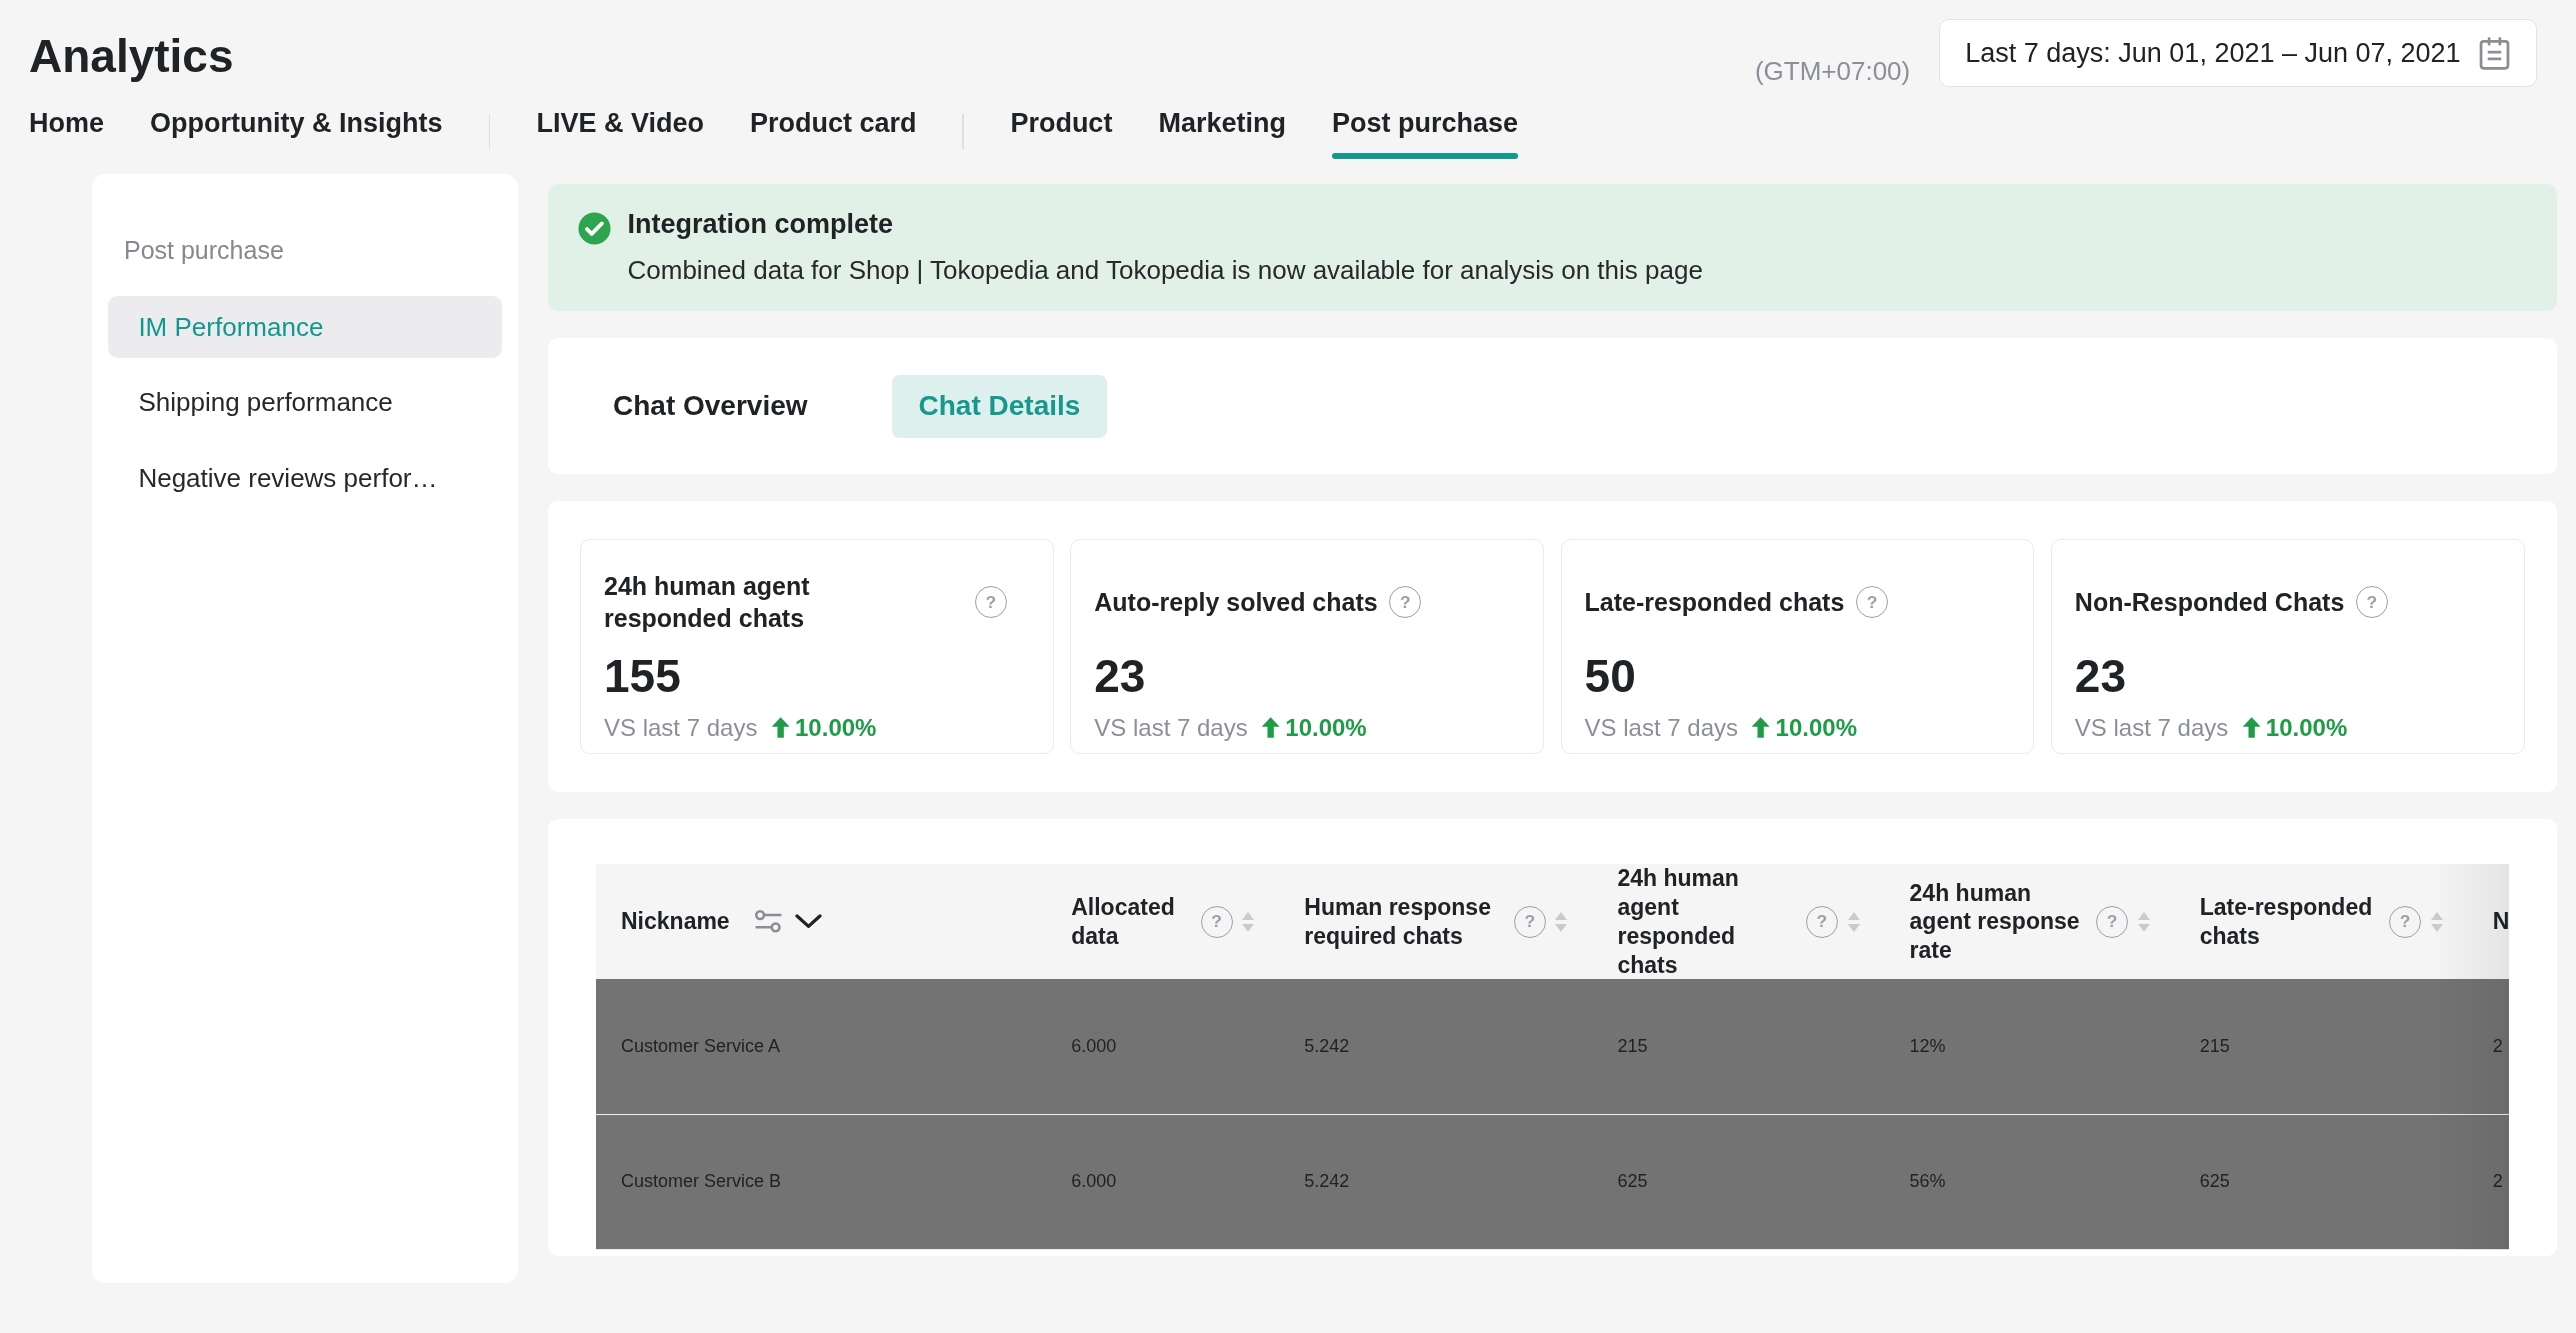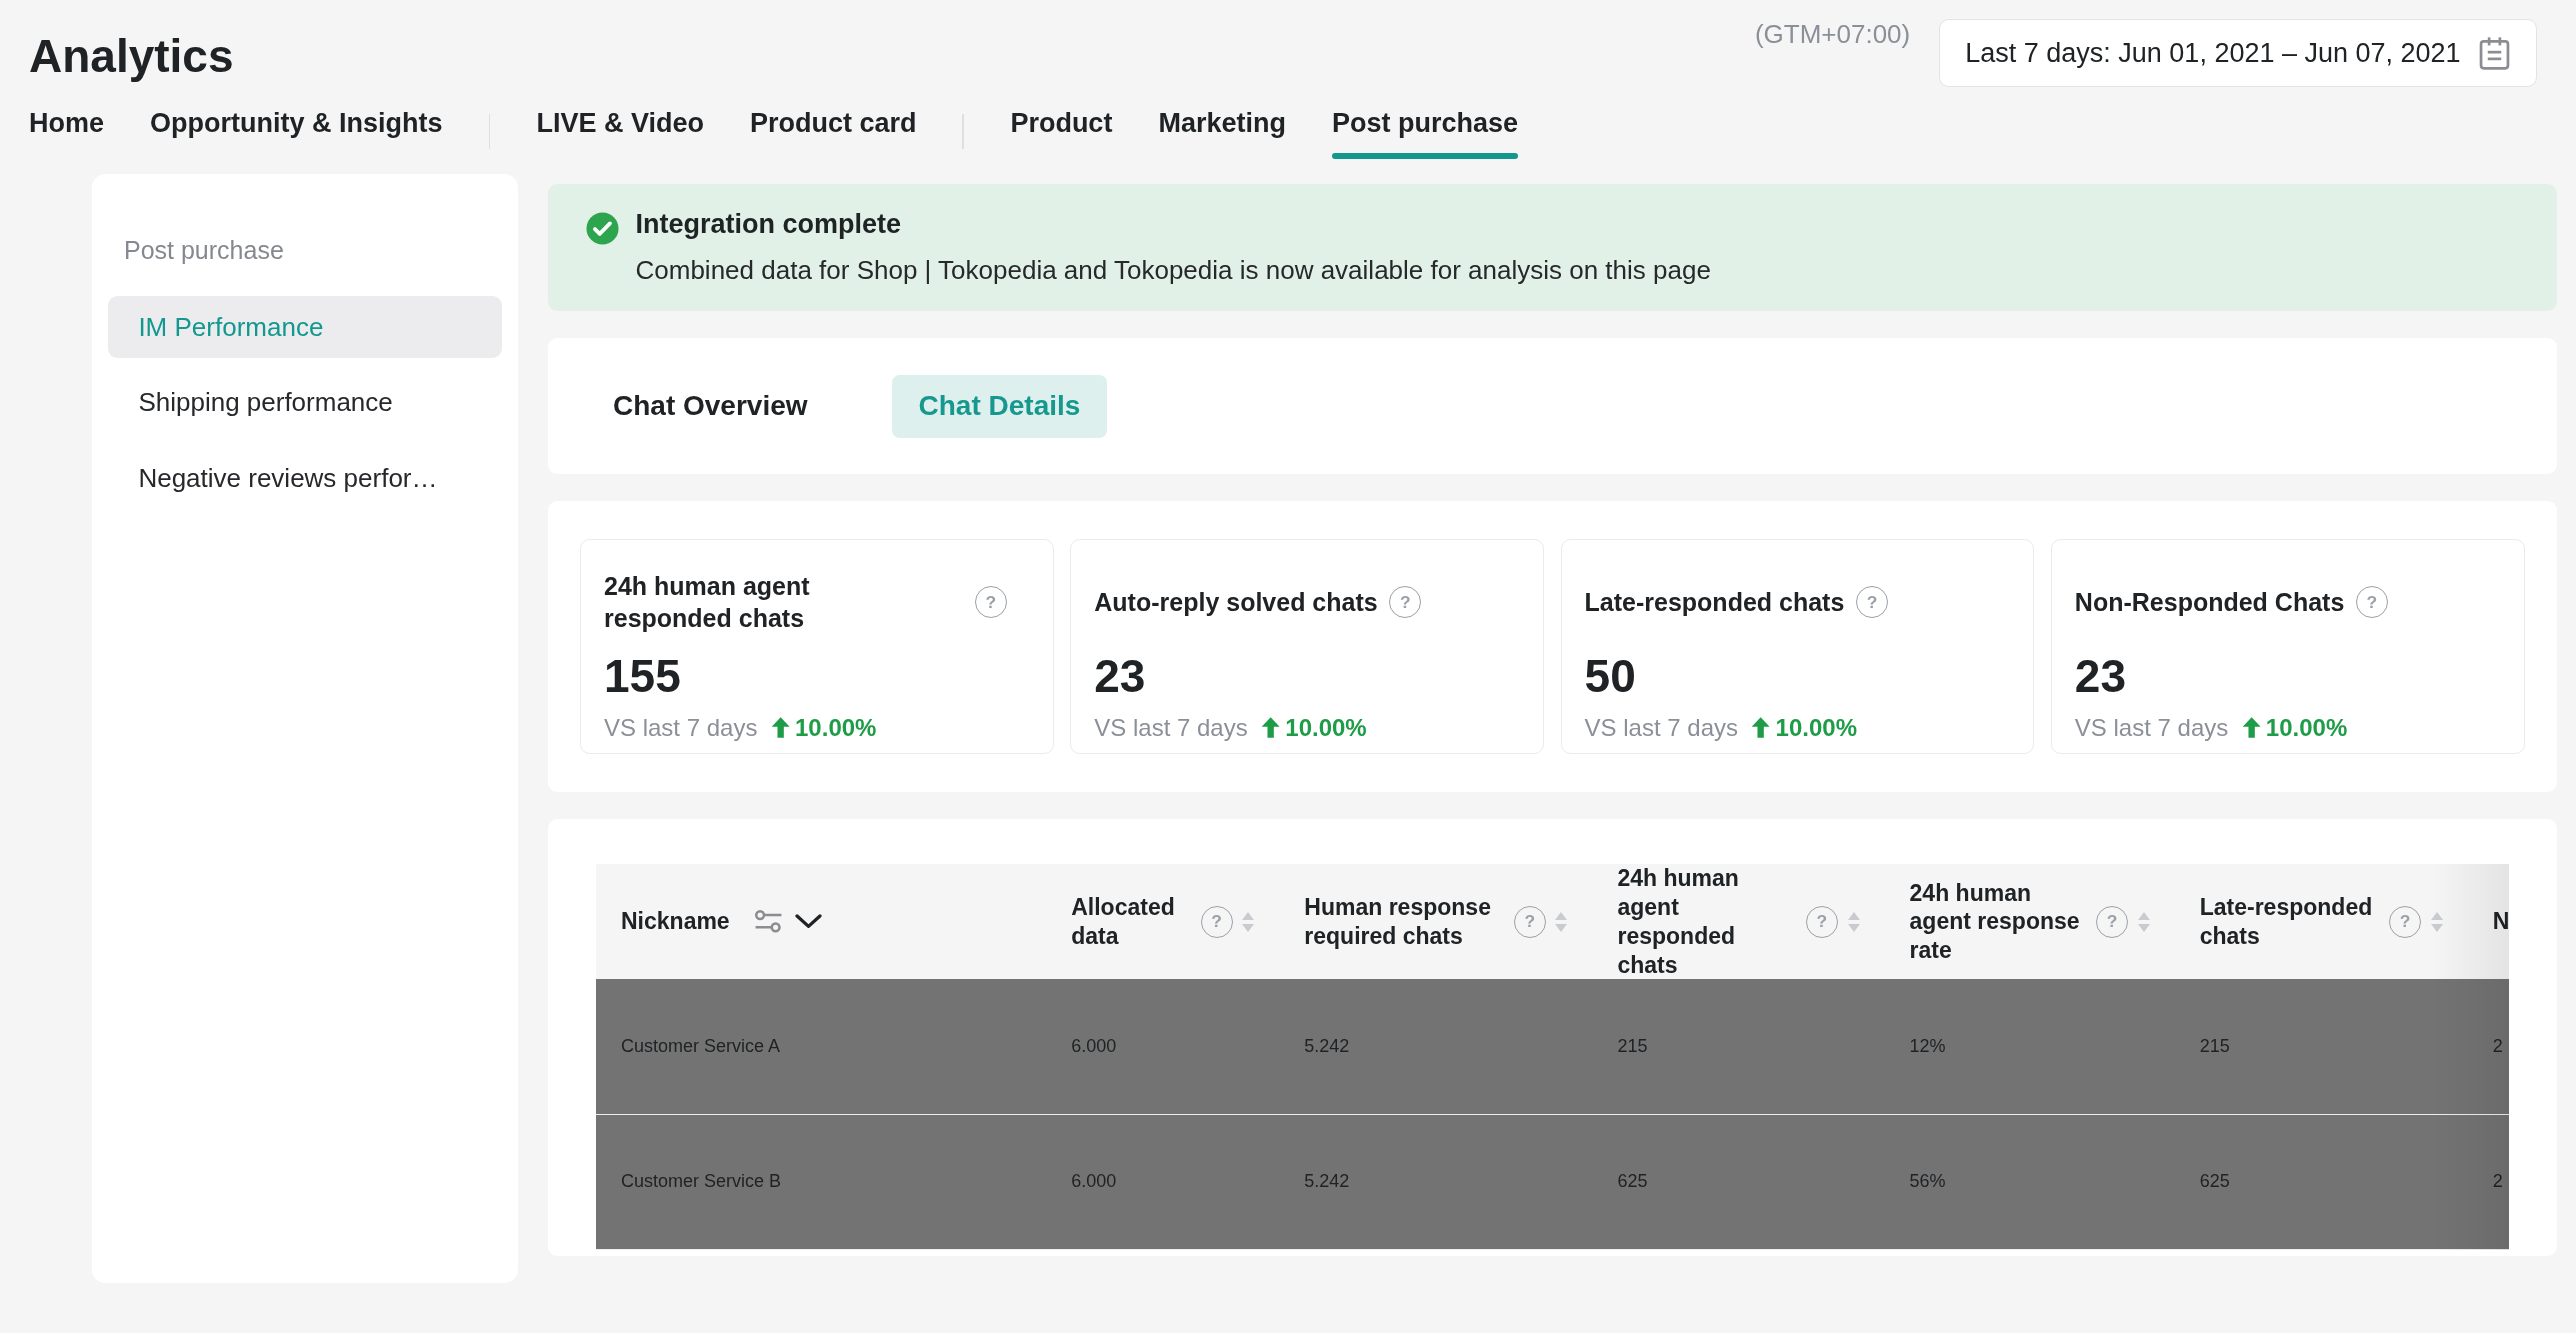--- a/index.html
+++ b/index.html
@@ -9,21 +9,21 @@
     background: #f5f5f6;
     font-family: "Liberation Sans", sans-serif;
     color: #202325;
     overflow: hidden;
     position: relative;
   }
 
   
   .topbar { display:flex; justify-content:space-between; align-items:flex-start; padding:19.3px 39px 0 29px; }
   .page-title { font-size:46px; font-weight:700; margin:9.7px 0 0 0; }
-  .topbar-right { display:flex; align-items:flex-start; gap:29px; }
+  .topbar-right { display:flex; align-items:flex-end; gap:29px; }
   .tz { color:#8b8f97; font-size:26px; }
   .date-btn {
     display:flex; align-items:center; gap:17.4px;
     background:#fff; border:1.9px solid #e3e3e6; border-radius:9.7px;
     height:68px; padding:1px 25px; font-size:27px; color:#202325; cursor:pointer;
     font-family:inherit;
   }
 
   
   .nav { display:flex; align-items:flex-end; gap:46px; padding-left:29px; margin-top:21px; }
@@ -40,21 +40,21 @@
   .side-label { color:#85898f; font-size:25px; padding-left:32px; margin-bottom:31px; }
   .side-item { margin:0 16.4px 13.5px; height:62px; border-radius:9.7px; display:flex; align-items:center;
                padding-left:30px; font-size:26px; color:#26282b; cursor:pointer; white-space:nowrap; overflow:hidden; }
   .side-item.active { background:#ececee; color:#12988e; }
 
   
   .main { flex:1; min-width:0; display:flex; flex-direction:column; gap:27px; margin-top:9.7px; padding-right:19.3px; }
   .card { background:#fff; border-radius:9.7px; }
 
   
-  .banner { background:#e2f1e7; border-radius:9.7px; padding:25px 37px; display:flex; gap:15.5px; }
+  .banner { background:#e2f1e7; border-radius:9.7px; padding:25px 29px; display:flex; gap:15.5px; }
   .banner-icon { flex-shrink:0; margin-top:1.9px; }
   .banner-title { font-size:27px; font-weight:700; }
   .banner-msg { font-size:26px; margin-top:15.5px; color:#26282b; }
 
   
   .chat-card { height:136px; display:flex; align-items:center; padding-left:65px; gap:84px; }
   .chat-tab { font-size:28px; font-weight:700; cursor:pointer; color:#202325; }
   .chat-tab.active { color:#16988e; background:#def0ee; border-radius:7.7px; padding:15.5px 27px; }
 
   

